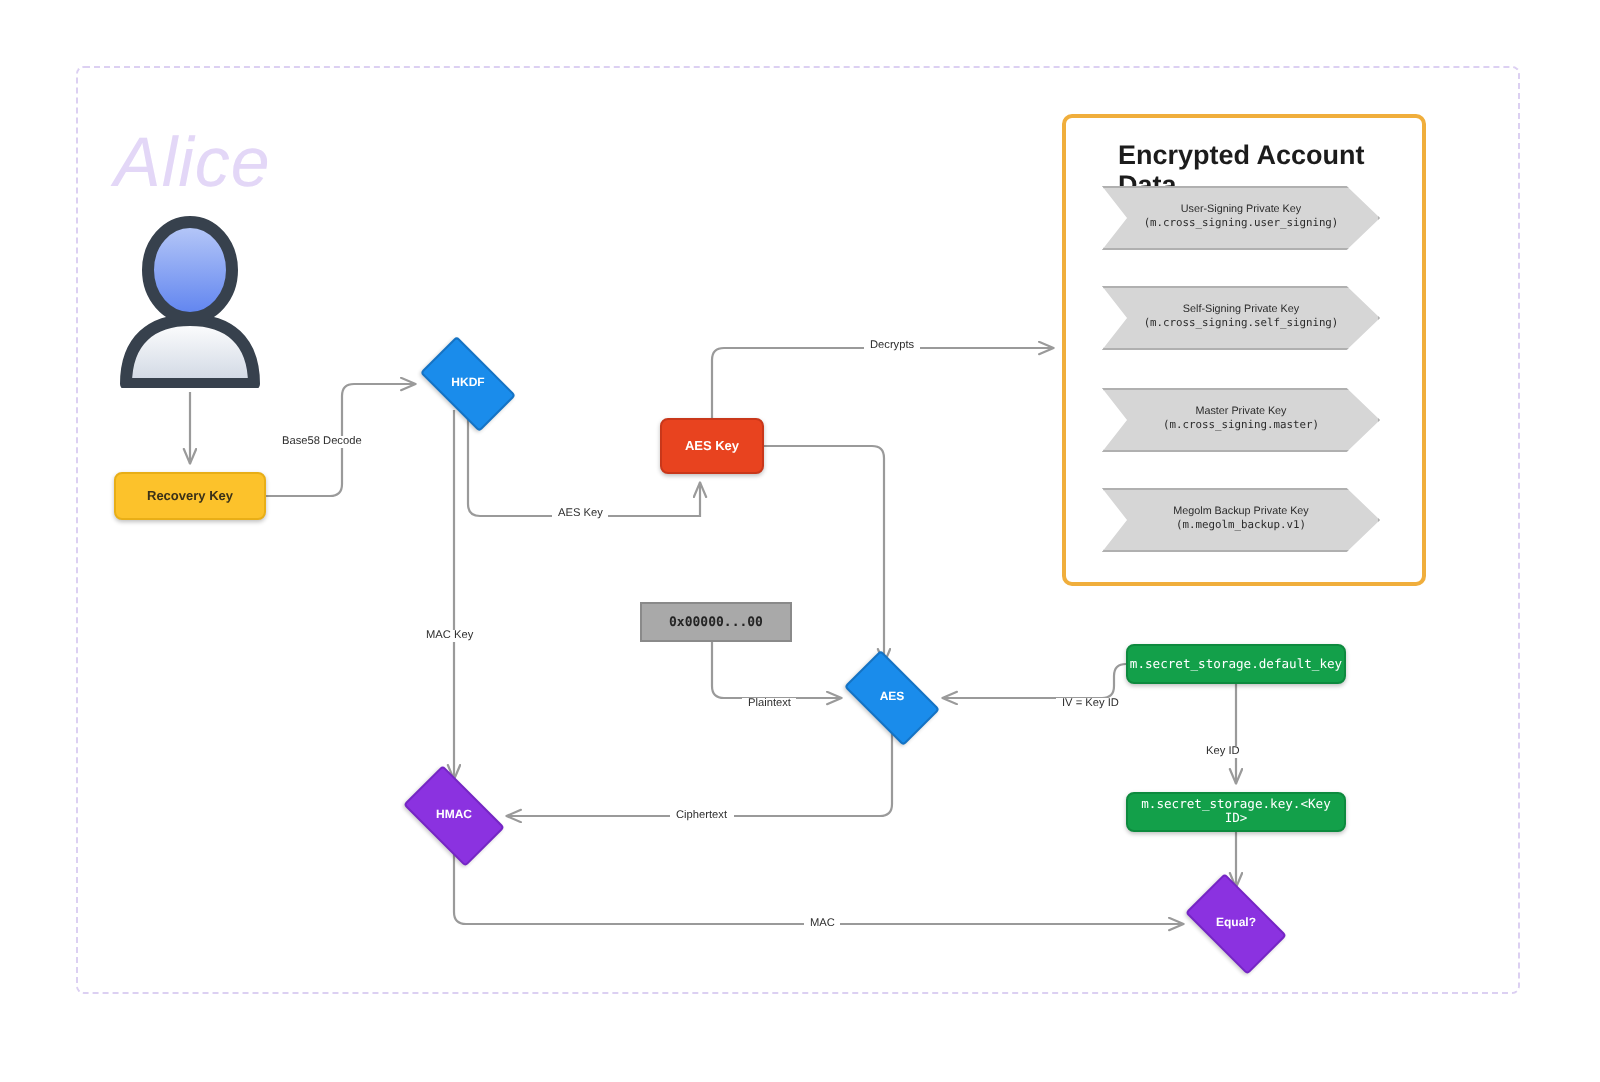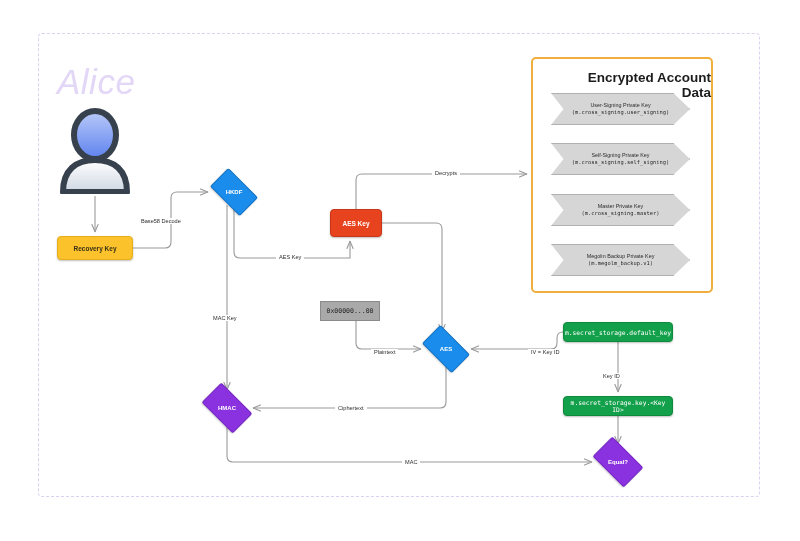--- a/index.html
+++ b/index.html
@@ -17,23 +17,23 @@
     align-items:center;justify-content:center;text-align:center;}
 
   .box{border-radius:4px;box-shadow:0 1px 2px rgba(0,0,0,.25);}
 
   .recovery-key{left:57px;top:236px;width:76px;height:24px;background:#fcc22b;
     border:1px solid #e8ae17;color:#3a3118;font-size:6.5px;font-weight:bold;}
 
   .aes-key{left:330px;top:209px;width:52px;height:28px;background:#e8431f;
     border:1px solid #c9371a;color:#fff;font-size:6.5px;font-weight:bold;}
 
-  .plaintext-box{left:320px;top:301px;width:60px;height:20px;background:#a9a9a9;
+  .plaintext-box{left:320px;top:301px;width:76px;height:20px;background:#a9a9a9;
     border:1px solid #8a8a8a;color:#242424;font-size:6.5px;
-    font-family:"DejaVu Sans Mono", monospace;}
+    font-family:"DejaVu Sans Mono", monospace;font-weight:bold;}
 
   .green-box{background:#13a04a;border:1px solid #0d8a3e;color:#fff;
     font-size:6.3px;font-family:"DejaVu Sans Mono", monospace;
     border-radius:4px;box-shadow:0 1px 2px rgba(0,0,0,.25);padding:0 4px;}
   .ssdk{left:563px;top:322px;width:110px;height:20px;}
   .sskid{left:563px;top:396px;width:110px;height:20px;}
 
   .diamond{position:absolute;display:flex;align-items:center;
     justify-content:center;color:#fff;font-size:6px;font-weight:bold;}
   .diamond .dshape{position:absolute;inset:0;transform:rotate(45deg);
@@ -43,21 +43,21 @@
   .d-hkdf .dshape{background:#1a8ceb;border:1px solid #1573c4;}
   .d-aes{left:425px;top:336px;width:42px;height:26px;}
   .d-aes .dshape{background:#1a8ceb;border:1px solid #1573c4;}
   .d-hmac{left:205px;top:394px;width:44px;height:28px;}
   .d-hmac .dshape{background:#8b32e0;border:1px solid #7526c4;}
   .d-equal{left:596px;top:448px;width:44px;height:28px;}
   .d-equal .dshape{background:#8b32e0;border:1px solid #7526c4;}
 
   .panel{position:absolute;left:531px;top:57px;width:178px;height:232px;
     border:2px solid #f0ae3c;border-radius:5px;background:#fff;}
-  .panel-title{position:absolute;left:0;right:0;top:11px;text-align:right;
+  .panel-title{position:absolute;left:0;right:0;top:11px;text-align:left;
     font-size:13.5px;font-weight:bold;color:#1c1c1c;margin-left:26px;}
 
   .chev{position:absolute;left:551px;width:137px;height:30px;
     background:#d6d6d6;border:1px solid #b0b0b0;
     clip-path:polygon(0 0, 88% 0, 100% 50%, 88% 100%, 0 100%, 9% 50%);
     display:flex;flex-direction:column;align-items:center;
     justify-content:center;box-shadow:0 1px 2px rgba(0,0,0,.18);}
   .chev .l1{font-size:5.4px;color:#2b2b2b;line-height:1.35;}
   .chev .l2{font-size:5.4px;color:#2b2b2b;line-height:1.35;
     font-family:"DejaVu Sans Mono", monospace;}

